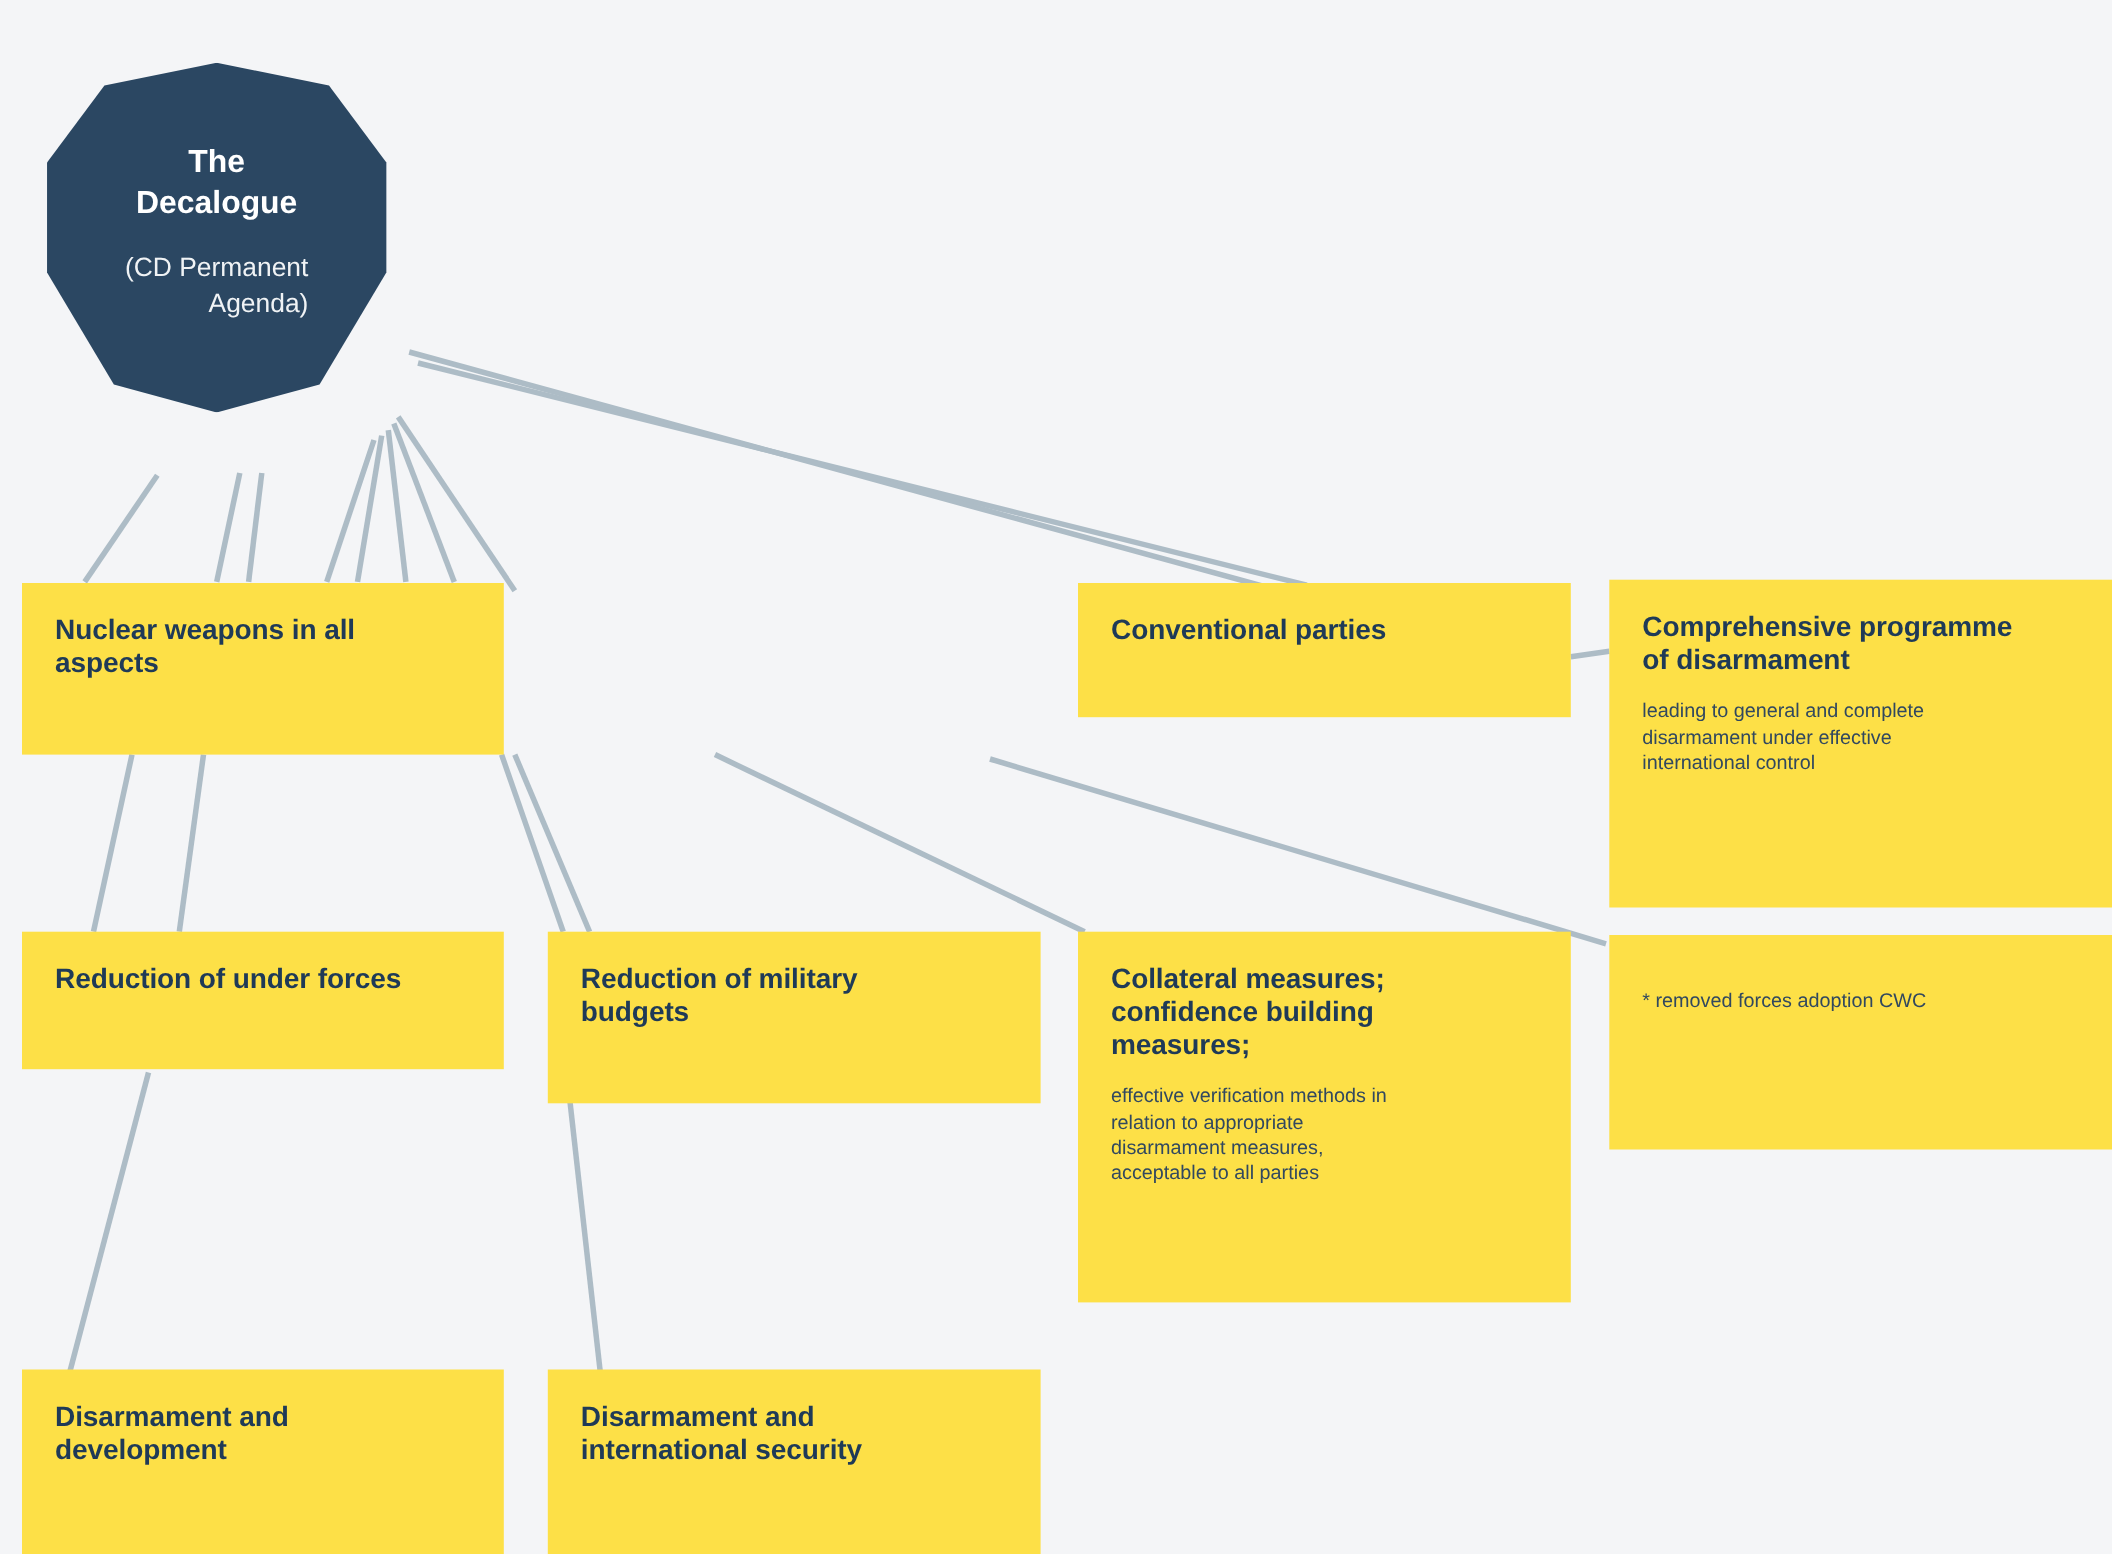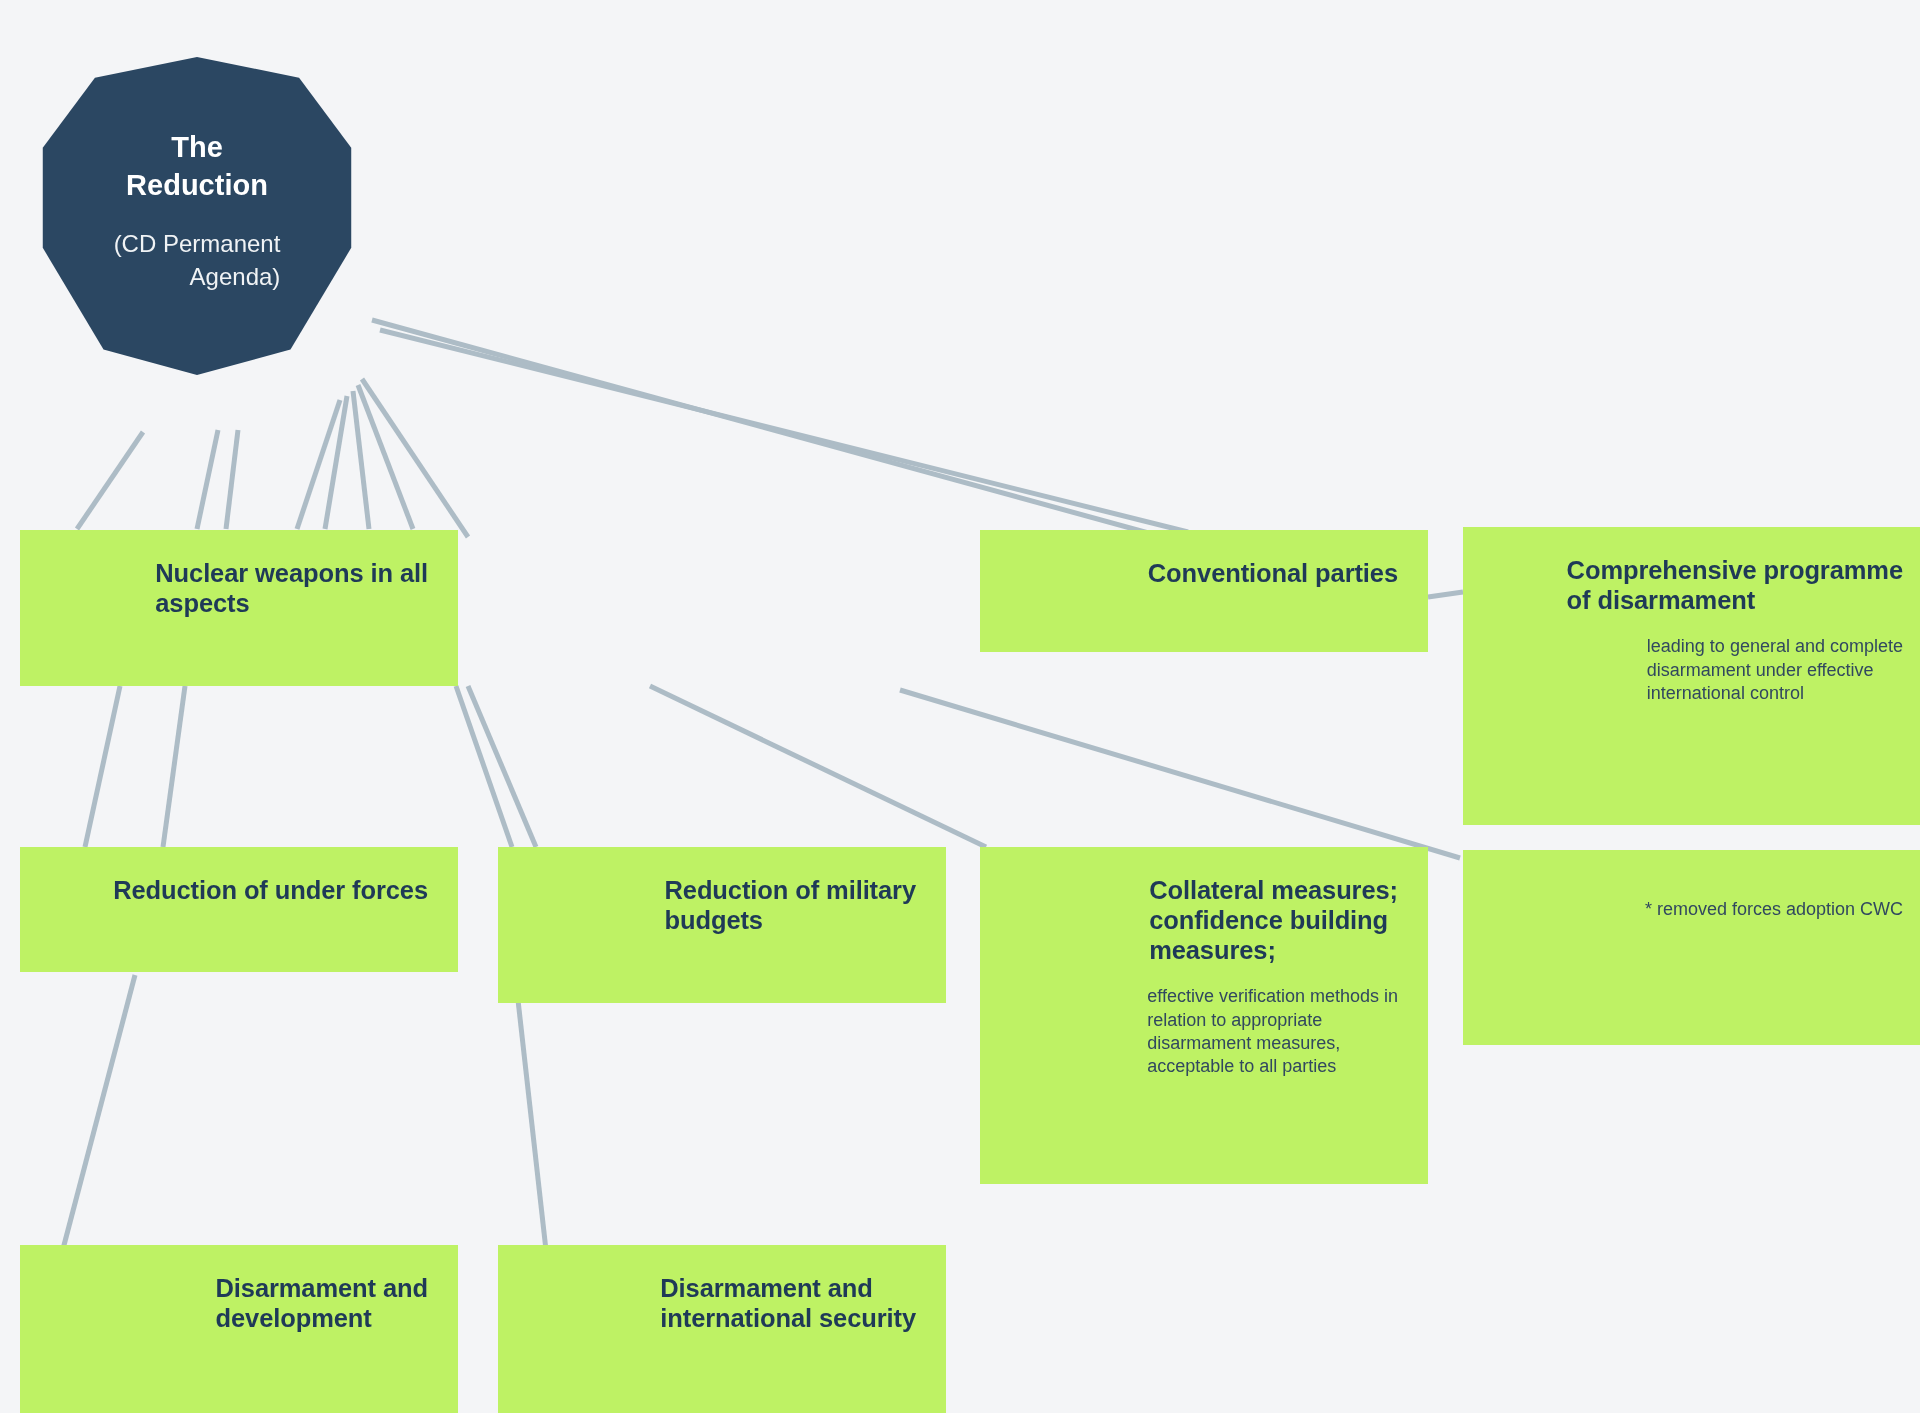--- a/index.html
+++ b/index.html
@@ -24,27 +24,26 @@
     pointer-events: none;
   }
   .edge {
     stroke: #adbcc6;
     stroke-width: 5;
     fill: none;
     stroke-linecap: butt;
   }
   .node-box {
     position: absolute;
-    background: #bef264;
+    background: #fde047;
     box-sizing: border-box;
     padding: 28px 30px 30px 30px;
     display: flex;
     flex-direction: column;
     justify-content: flex-start;
-    align-items: flex-end;
   }
   .node-title {
     color: #1f3a57;
     font-size: 25.5px;
     font-weight: bold;
     line-height: 1.18;
     letter-spacing: -0.1px;
     white-space: pre-line;
   }
   .node-sub {
@@ -131,21 +130,21 @@
 
     <path class="edge" d="M 1428 597 L 1463 592"></path>
 
     <path class="edge" d="M 135 975 L 58 1268"></path>
 
     <path class="edge" d="M 518 1000 L 548 1268"></path>
   </svg>
 
   <div class="hub">
     <div class="hub-title">The
-Reduction</div>
+Decalogue</div>
     <div class="hub-sub">(CD Permanent
 Agenda)</div>
   </div>
 
   <div class="node-box" style="left:20px; top:530px; width:438px; height:156px;">
     <div class="node-title">Nuclear weapons in all
 aspects</div>
   </div>
 
 

